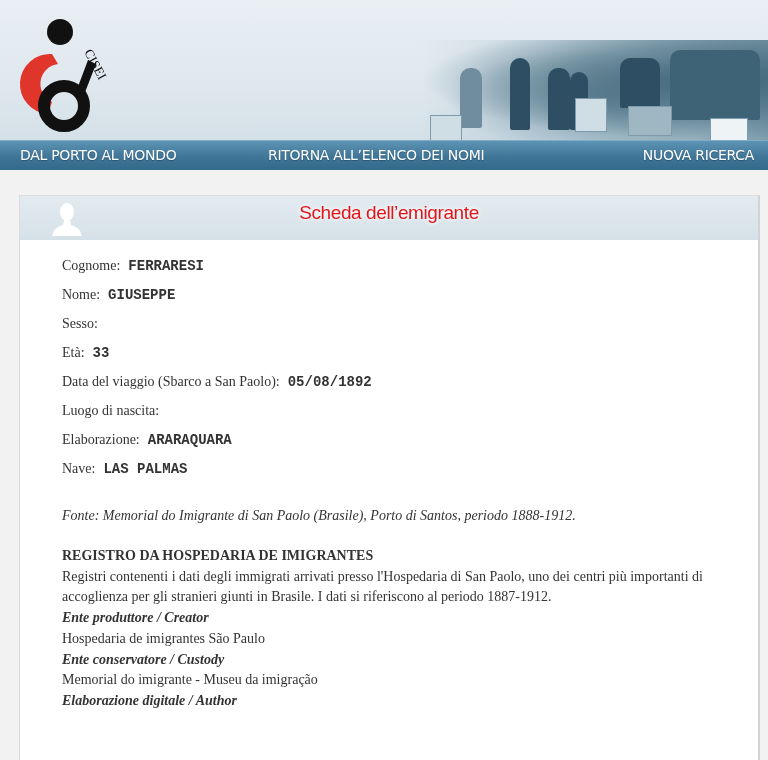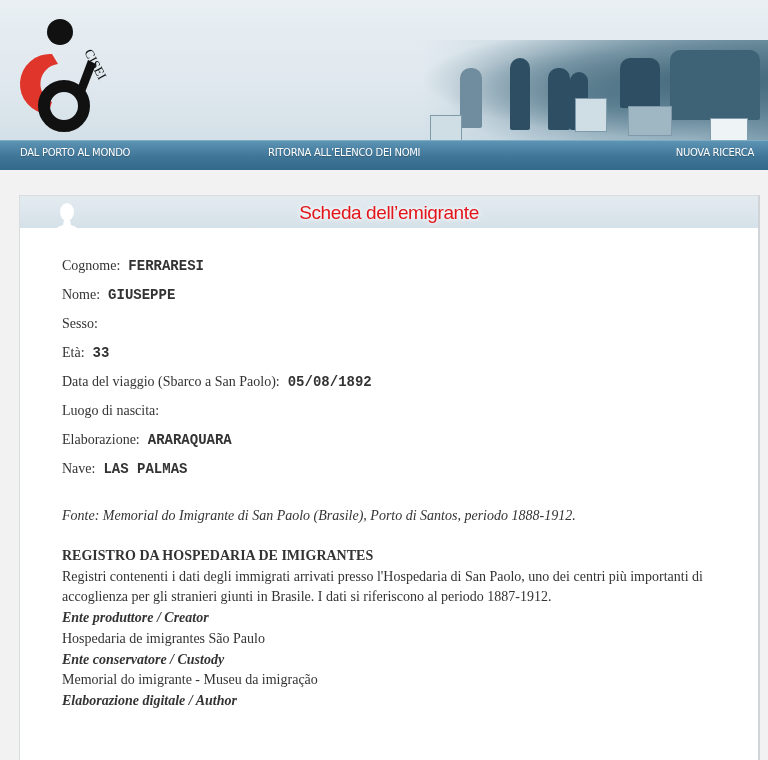--- a/index.html
+++ b/index.html
@@ -35,36 +35,36 @@
 
   
   .navbar {
     position:absolute; left:0; top:140px; width:768px; height:30px;
     background:linear-gradient(180deg,#5d93b3 0%,#3f7597 55%,#336a8c 100%);
     border-top:1px solid #7eadc8;
     box-sizing:border-box;
   }
   .navbar a {
     position:absolute; top:6px;
-    font-family:"DejaVu Sans", sans-serif; font-size:10px;
+    font-family:"DejaVu Sans", sans-serif; font-size:14px;
     color:#fff; text-decoration:none; letter-spacing:-0.3px;
     text-shadow:0 1px 1px rgba(0,0,0,0.25);
   }
   .nav-left { left:20px; }
   .nav-center { left:268px; }
   .nav-right { right:14px; }
 
   
   .card {
     position:absolute; left:19px; top:195px; width:741px; height:580px;
     background:#fff; border:1px solid #d8dde0; border-right:2px solid #d0d4d6;
     box-sizing:border-box;
   }
   .card-header {
-    height:32px;
+    height:44px;
     background:linear-gradient(180deg,#e3ebf0 0%,#d5e1e8 100%);
     position:relative;
   }
   .avatar { position:absolute; left:32px; top:6px; width:30px; height:34px; }
   .card-title {
     position:absolute; left:0; right:0; top:6px; text-align:center;
     font-family:"Liberation Sans", sans-serif; font-size:19px; color:#e3151a;
     letter-spacing:-0.4px;
     text-shadow:0 0 4px #fff, 0 0 6px #fff;
   }

